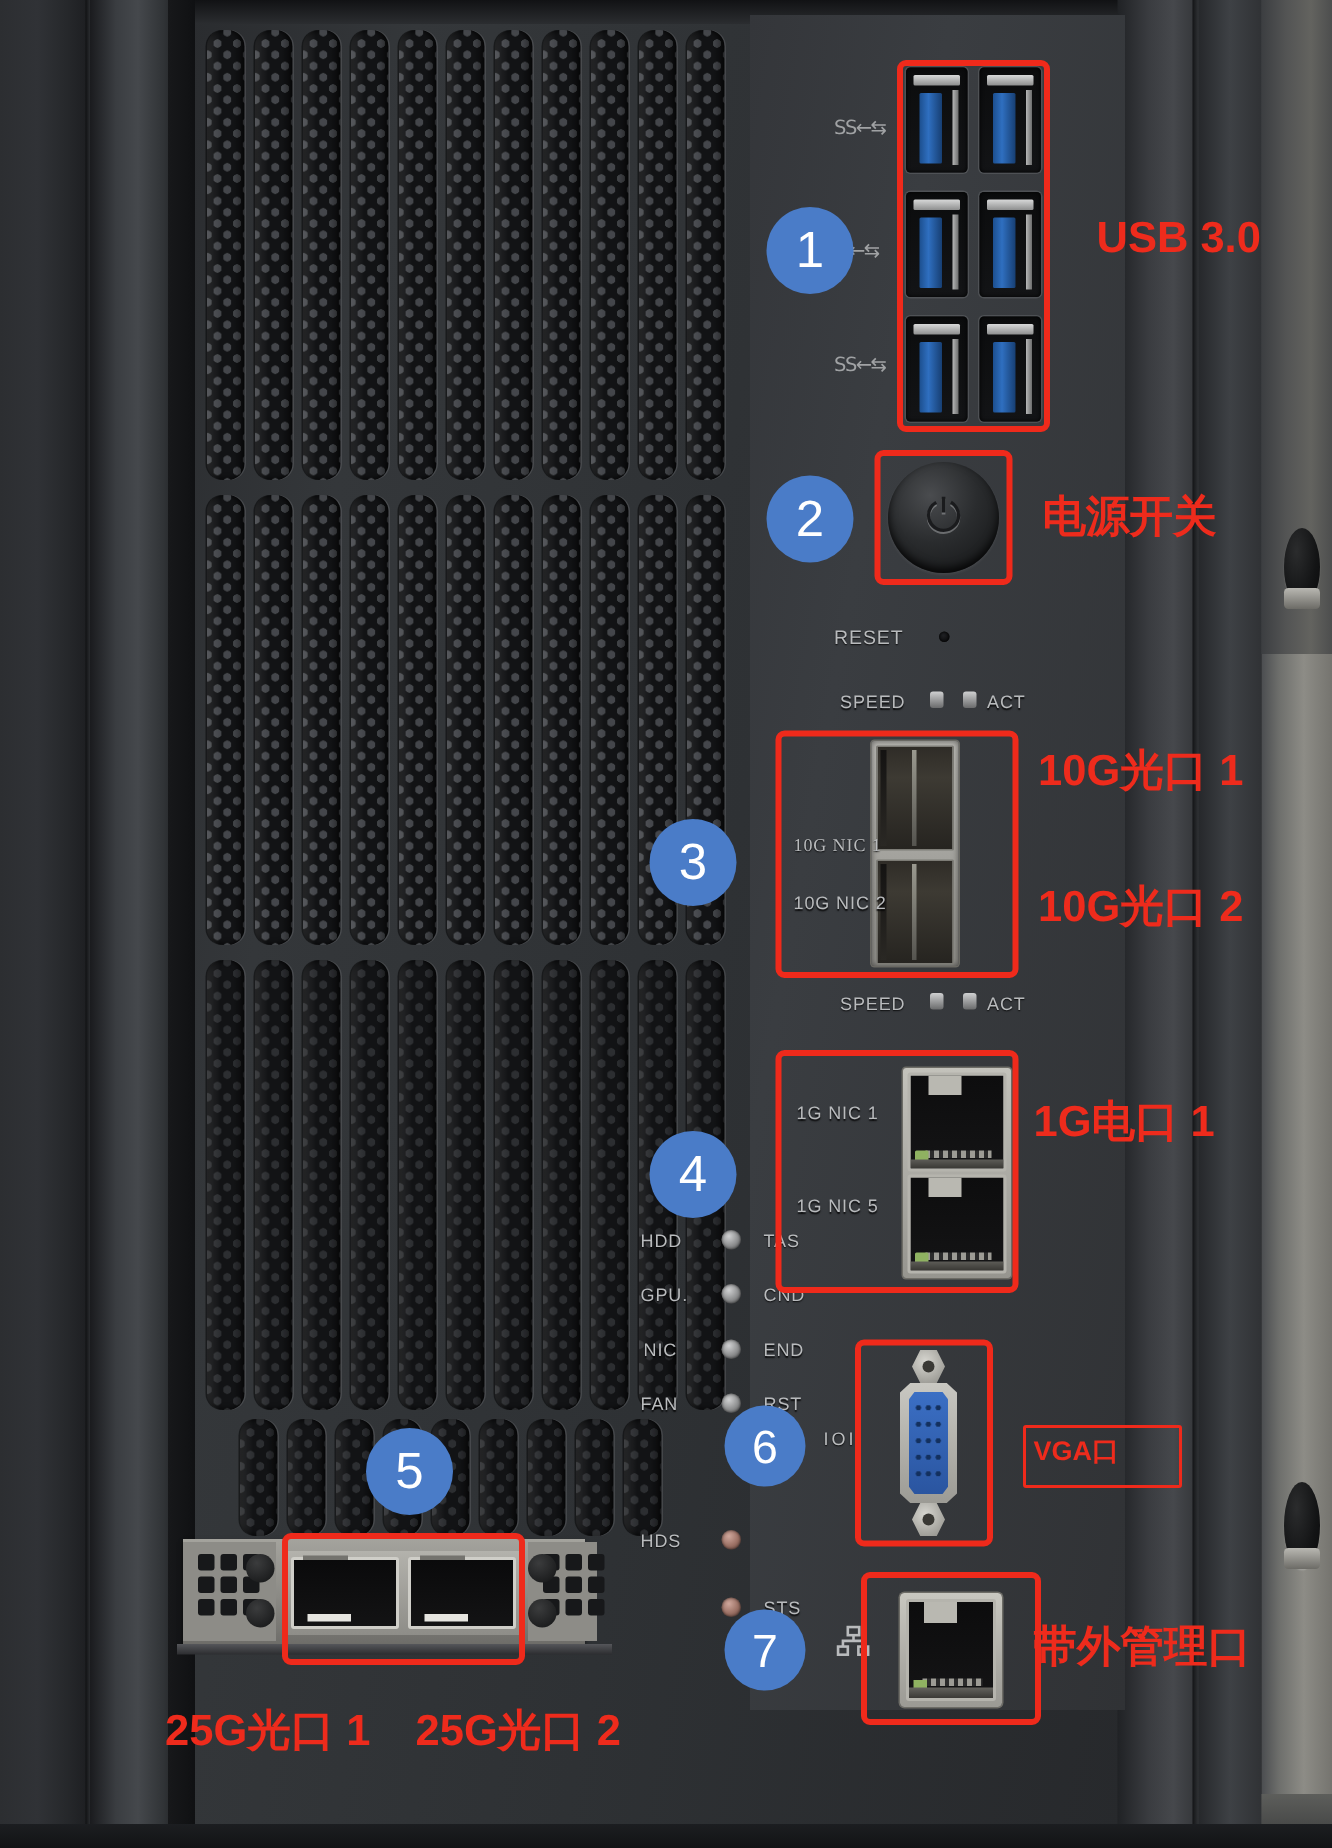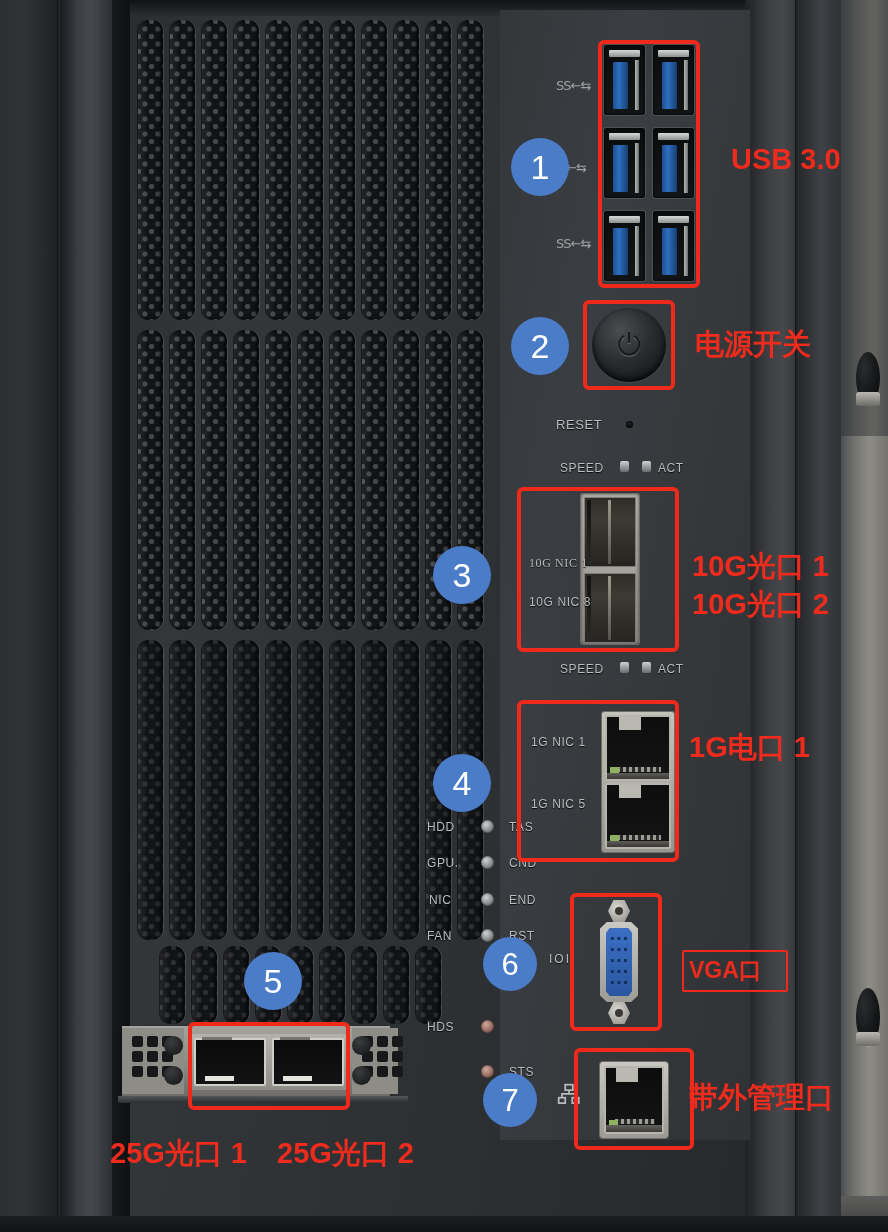--- a/index.html
+++ b/index.html
@@ -304,21 +304,21 @@
     color:#ffffff;font-size:34px;line-height:1;
     font-family:"Liberation Sans",sans-serif;
   }
   .badge-sm{font-size:31px;}
   .redlabel{
     position:absolute;color:#ee2b1c;font-weight:bold;
     font-family:"Liberation Sans","DejaVu Sans",sans-serif;
     white-space:nowrap;
   }
   .rl-big{font-size:29px;}
-  .rl-mid{font-size:23px;}
+  .rl-mid{font-size:18px;}
 </style>
 </head>
 <body>
 
 <div id="stage">
 
   <div class="layer" id="door-left"></div>
   <div class="layer" id="door-left-seam"></div>
   <div class="layer" id="bezel-strip"></div>
   <div class="layer" id="bezel-shadow"></div>
@@ -453,21 +453,21 @@
       <span class="lip"></span>
         <span class="divider"></span>
     </div>
     <div style="height:6px;"></div>
     <div class="sfp-slot">
       <span class="lip"></span>
         <span class="divider"></span>
     </div>
   </div>
   <span class="silk silk-sm" style="left:529px;top:556px;font-family:Liberation Serif, serif;">10G NIC 1</span>
-  <span class="silk silk-sm" style="left:529px;top:595px;">10G NIC 8</span>
+  <span class="silk silk-sm" style="left:529px;top:595px;">10G NIC 2</span>
 
   <span class="silk silk-sm" style="left:560px;top:662px;">SPEED</span>
   <span class="led-sq" style="left:620px;top:662px;"></span>
   <span class="led-sq" style="left:642px;top:662px;"></span>
   <span class="silk silk-sm" style="left:658px;top:662px;">ACT</span>
 
   <div class="layer" id="rj45-stack">
     <div class="rj45">
       <span class="notch"></span>
         <span class="pinrow"></span>
@@ -602,21 +602,21 @@
   </div>
   <div class="badge badge-sm" style="left:483px;top:937px;width:54px;height:54px;">
     <span>6</span>
   </div>
   <div class="badge badge-sm" style="left:483px;top:1073px;width:54px;height:54px;">
     <span>7</span>
   </div>
 
   <span class="redlabel rl-big" style="left:731px;top:143px;">USB 3.0</span>
   <span class="redlabel rl-big" style="left:695px;top:325px;">电源开关</span>
-  <span class="redlabel rl-big" style="left:692px;top:547px;">10G光口 1</span>
+  <span class="redlabel rl-big" style="left:692px;top:494px;">10G光口 1</span>
   <span class="redlabel rl-big" style="left:692px;top:585px;text-align:center;">10G光口 2</span>
   <span class="redlabel rl-big" style="left:689px;top:728px;">1G电口 1</span>
   <span class="redlabel rl-mid" style="left:689px;top:955px;">VGA口</span>
   <span class="redlabel rl-big" style="left:689px;top:1078px;">带外管理口</span>
   <span class="redlabel rl-big" style="left:110px;top:1134px;">25G光口 1</span>
   <span class="redlabel rl-big" style="left:277px;top:1134px;">25G光口 2</span>
 
 </div>
 
 </body></html>

